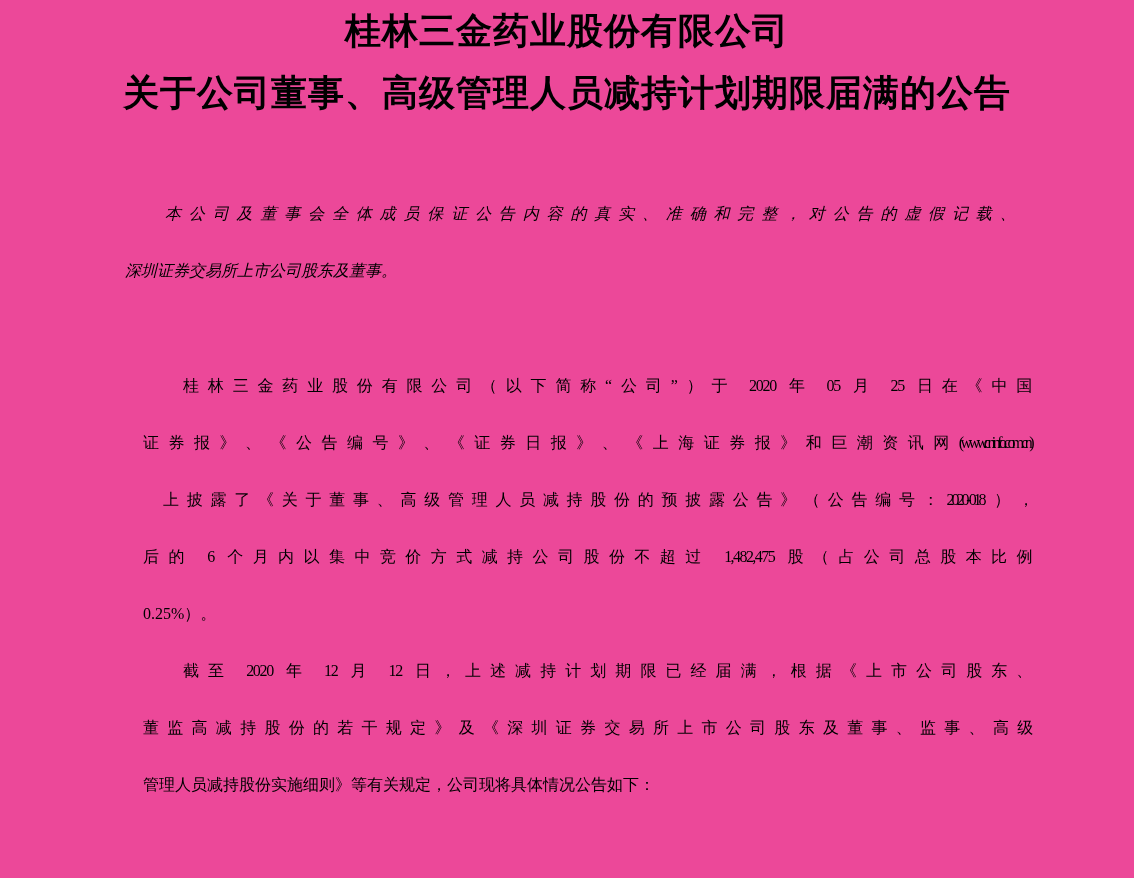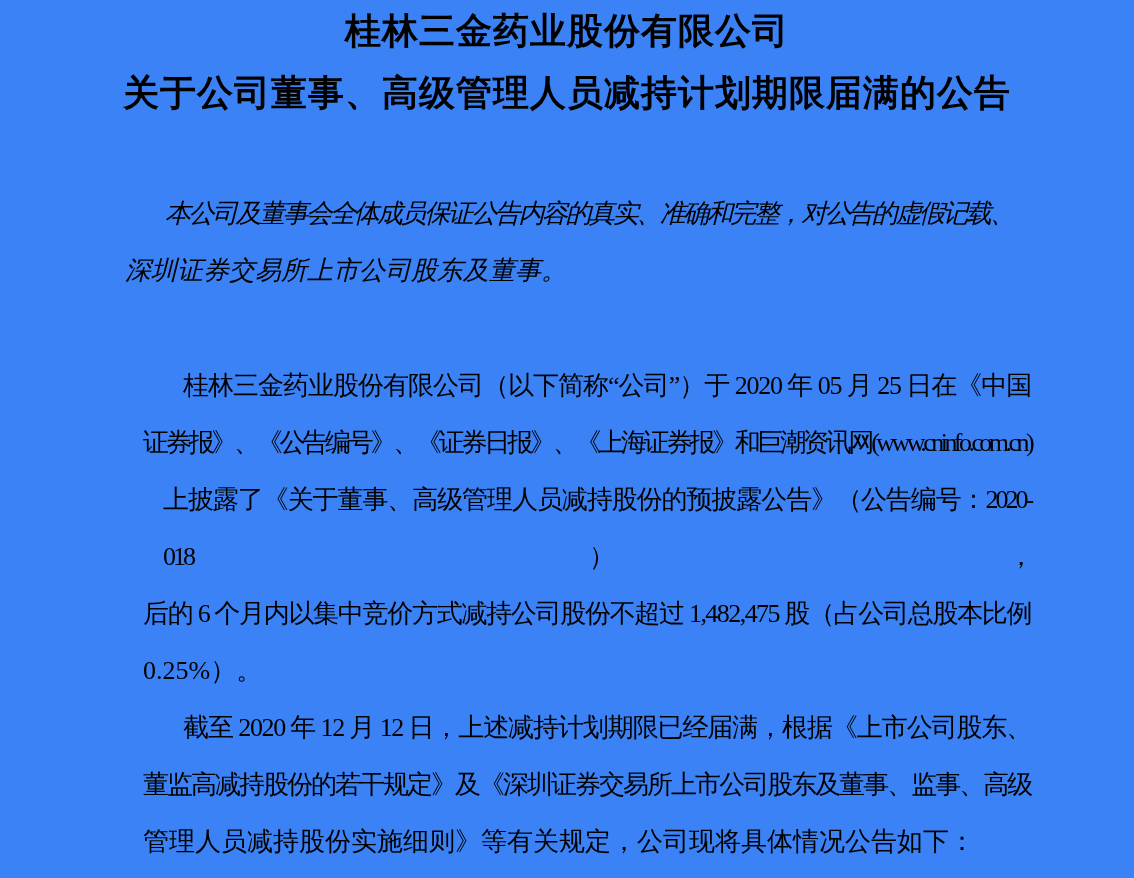--- a/index.html
+++ b/index.html
@@ -1,21 +1,21 @@
 <!DOCTYPE html>
 <html><head>
 <meta charset="utf-8">
 <style>
   * { margin: 0; padding: 0; box-sizing: border-box; }
   html, body { background: #ffffff; }
   .page {
     position: relative;
     width: 1134px;
     height: 878px;
-    background: #3b82f6;
+    background: #ec4899;
     color: #000000;
     font-family: "Liberation Serif", serif;
     overflow: hidden;
   }
   .titles {
     position: absolute;
     top: 0;
     left: 123px;
     width: 888px;
     text-align: center;
@@ -33,21 +33,21 @@
     width: 888px;
     font-style: italic;
   }
   .body-text {
     position: absolute;
     top: 357px;
     left: 143px;
     width: 888px;
   }
   .line {
-    font-size: 26px;
+    font-size: 16px;
     line-height: 57px;
     text-align: justify;
     text-align-last: justify;
   }
   .line.no-fill { text-align-last: left; }
   .line.indent { padding-left: 40px; }
 </style>
 </head>
 <body>
 

